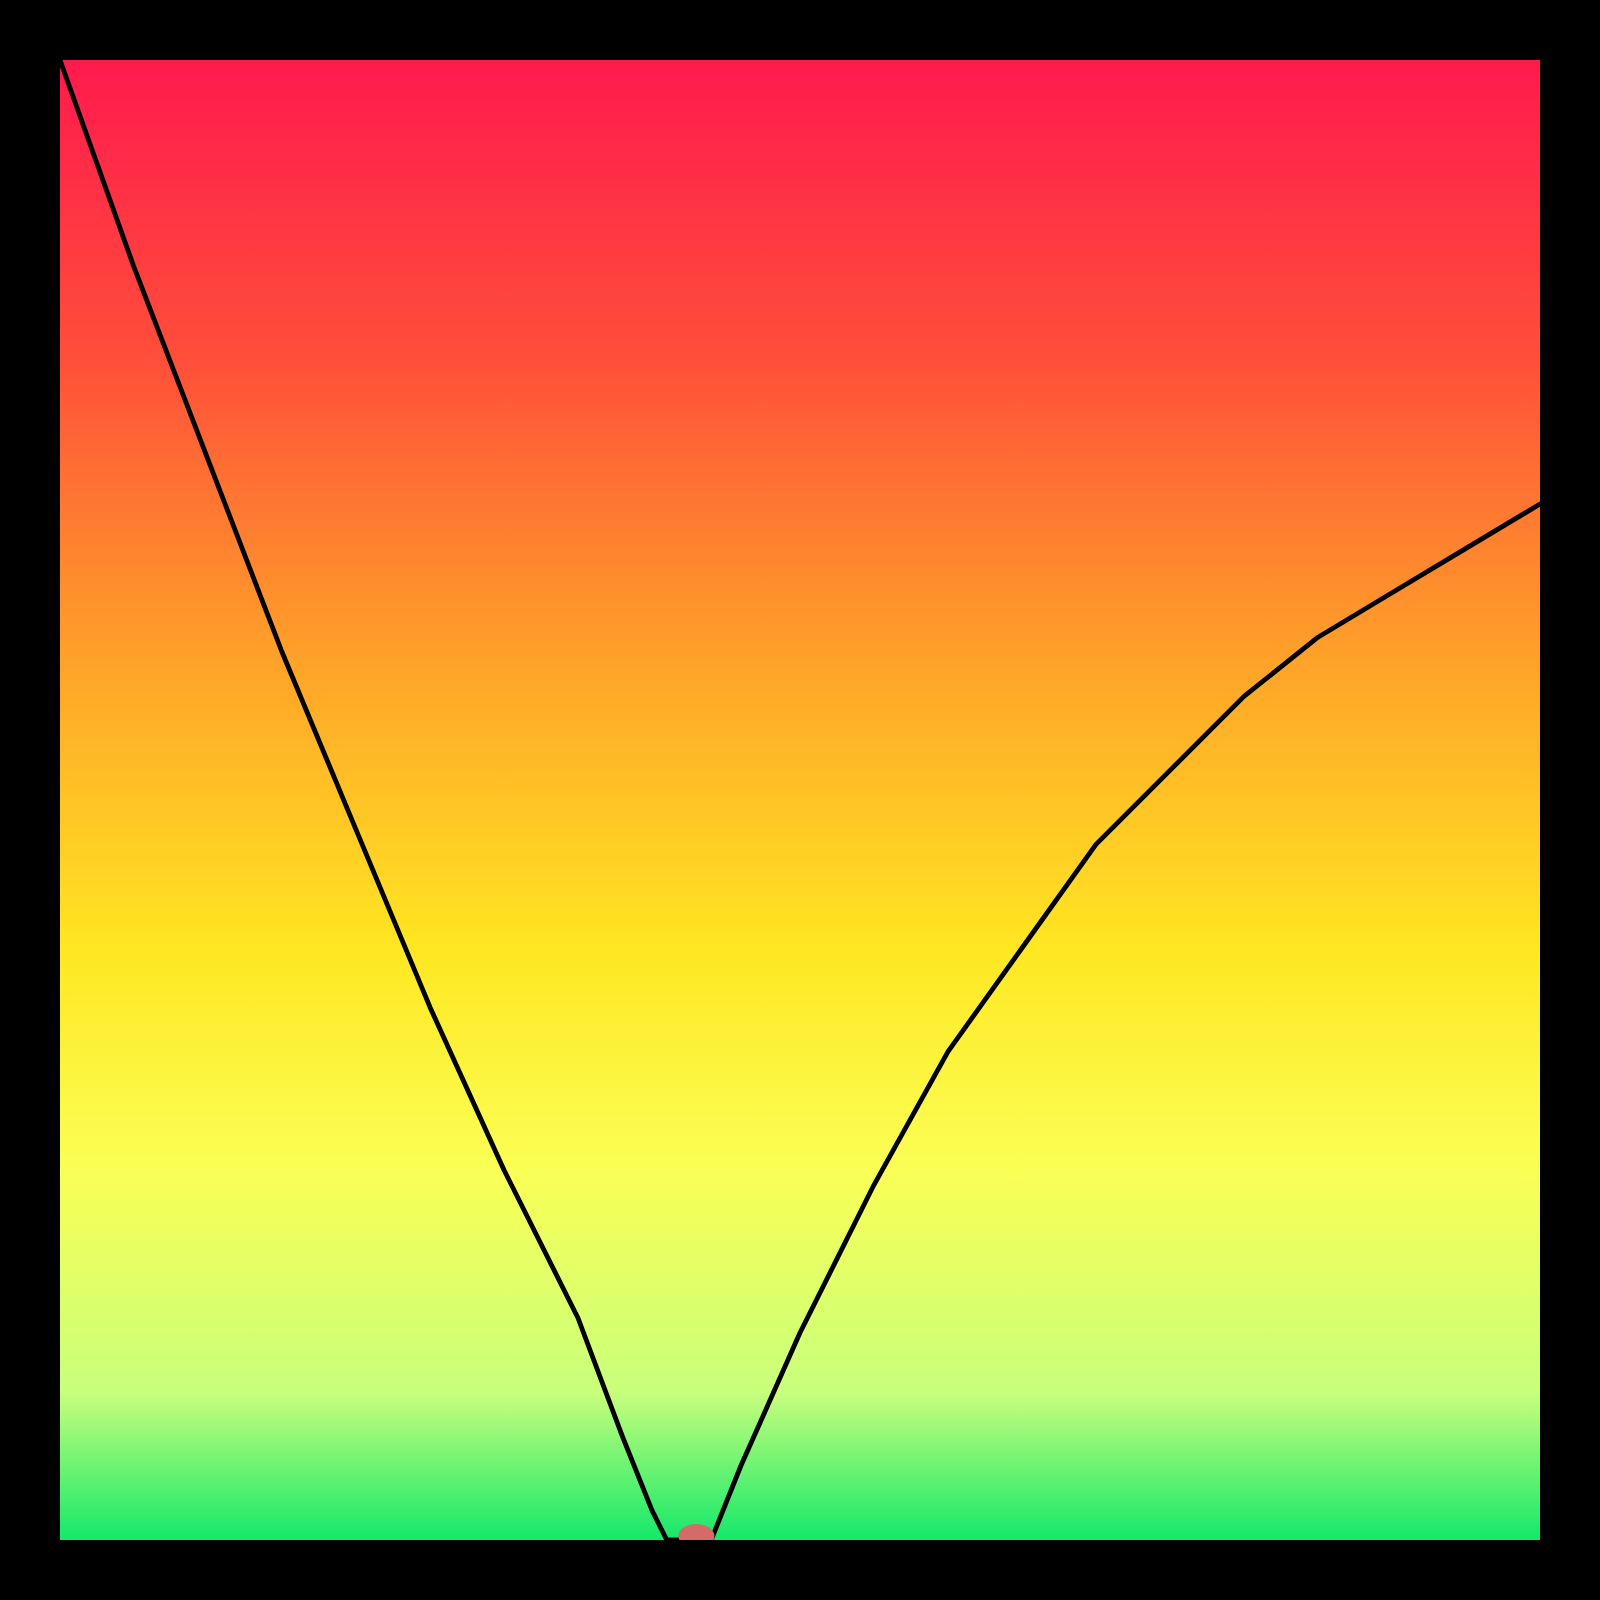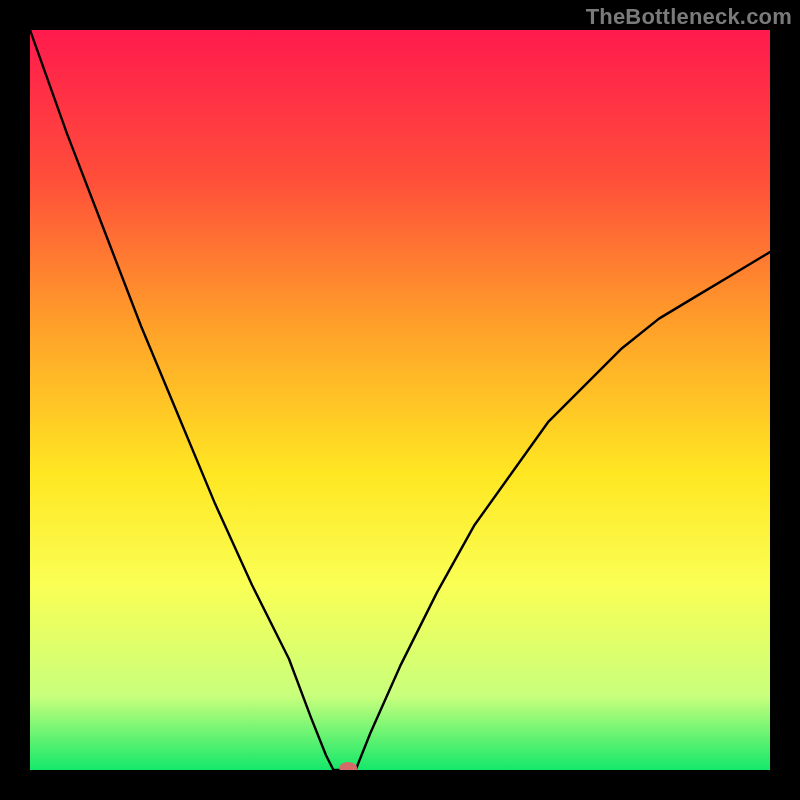--- a/index.html
+++ b/index.html
@@ -34,21 +34,20 @@
     font-weight: 600;
     color: #7a7a7a;
     letter-spacing: 0.2px;
   }
   svg { display: block; }
 </style>
 </head>
 <body>
 
 <div class="frame">
-  <div class="watermark">TheBottleneck.com</div>
   <div class="plot">
     <svg id="chart-svg" width="740" height="740" viewBox="0 0 740 740">
         <defs>
           <linearGradient id="bg-grad" x1="0" y1="0" x2="0" y2="1">
             <stop offset="0%" stop-color="#ff1a4d"></stop>
             <stop offset="20%" stop-color="#ff4e3a"></stop>
             <stop offset="40%" stop-color="#ffa029"></stop>
             <stop offset="60%" stop-color="#ffe722"></stop>
             <stop offset="75%" stop-color="#faff55"></stop>
             <stop offset="90%" stop-color="#c8ff7c"></stop>

